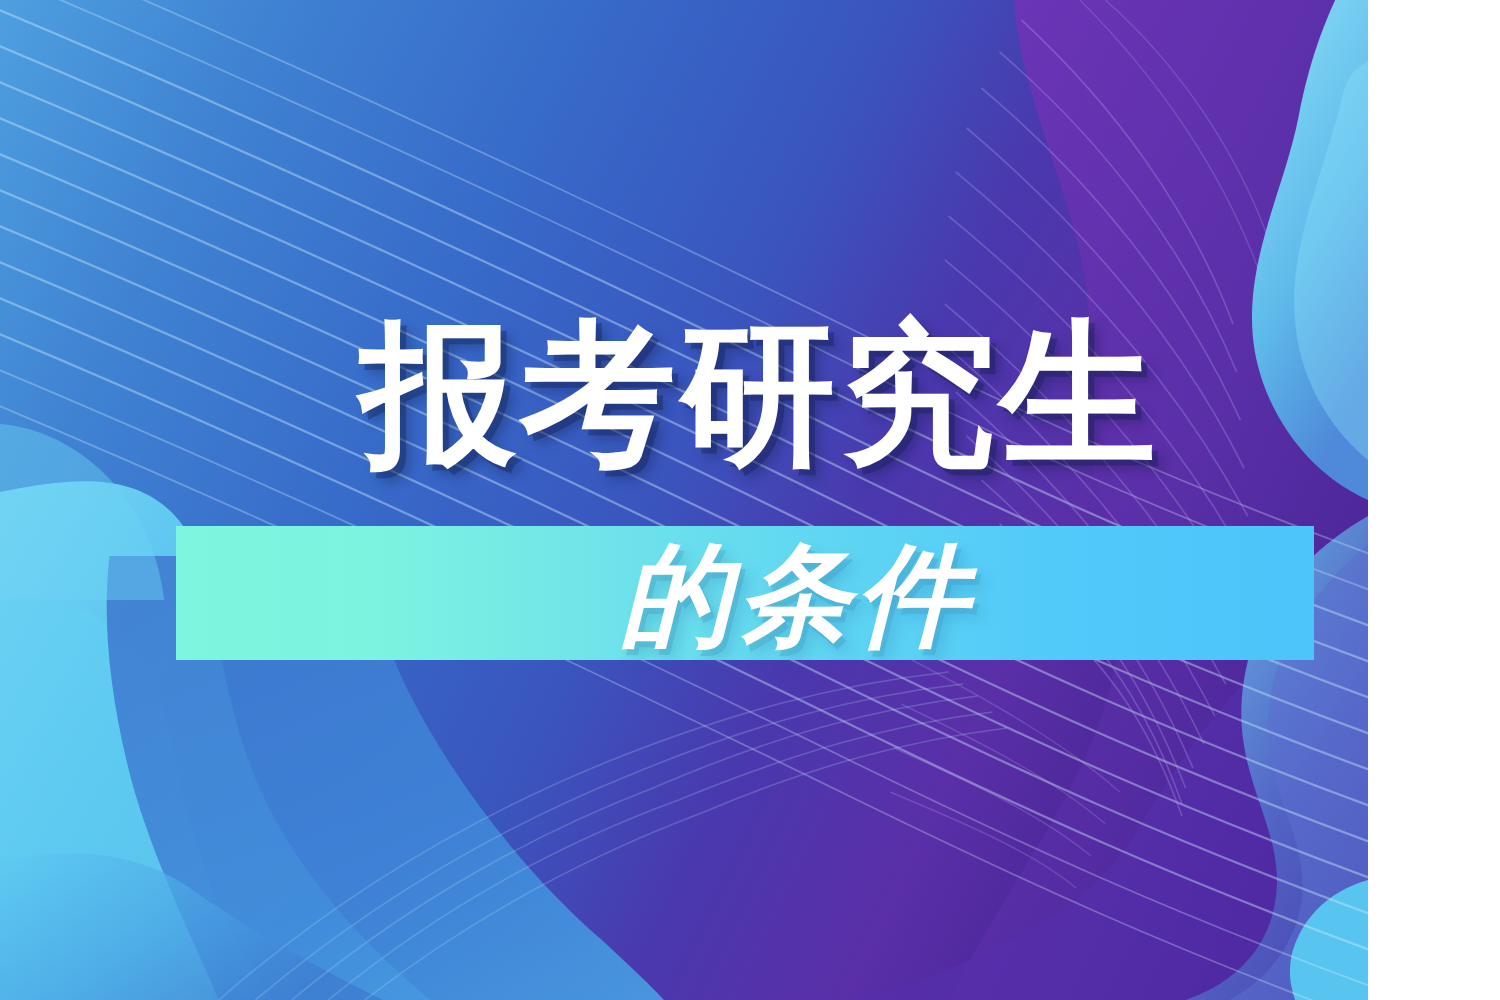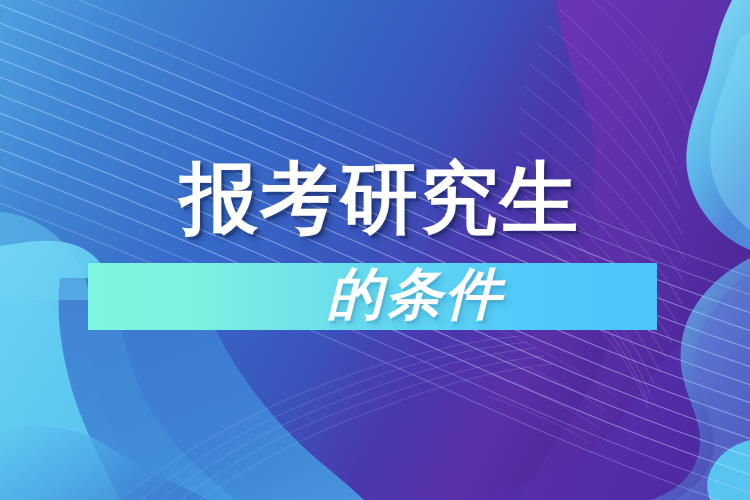--- a/index.html
+++ b/index.html
@@ -6,21 +6,21 @@
     margin: 0;
     padding: 0;
     background: #ffffff;
   }
   body {
     font-family: "Liberation Sans", sans-serif;
   }
 
   #banner {
     position: relative;
-    width: 750px;
+    width: 684px;
     height: 500px;
     overflow: hidden;
     background: #404040;
   }
 
   
   .layer {
     position: absolute;
     inset: 0;
     width: 100%;
@@ -66,27 +66,27 @@
         #7BF3E0 18%,
         #6FE3EA 38%,
         #5FD5F3 58%,
         #51C9F9 78%,
         #4DC4FA 100%);
     z-index: 45;
   }
 
   #subtitle-line {
     position: absolute;
-    left: 88px;
+    left: 71px;
     top: 263px;
     width: 569px;
     height: 67px;
     z-index: 50;
     display: flex;
-    align-items: flex-start;
+    align-items: flex-end;
     justify-content: center;
     padding-left: 86px;
     box-sizing: border-box;
   }
 
   #subtitle-line .subtitle-text {
     font-family: "DejaVu Sans", "Liberation Sans", sans-serif;
     font-size: 56px;
     line-height: 62px;
     font-weight: bold;

